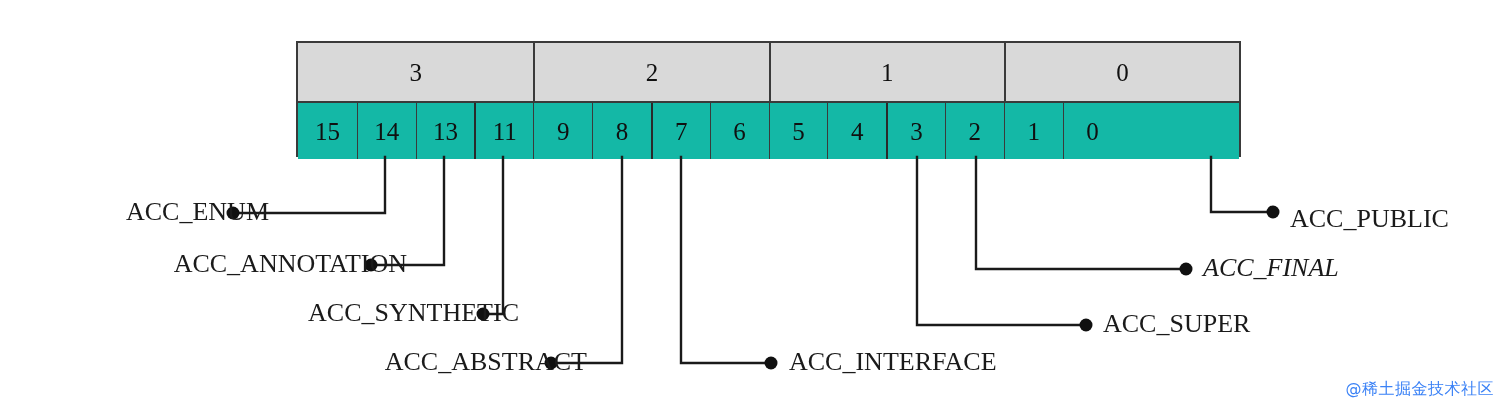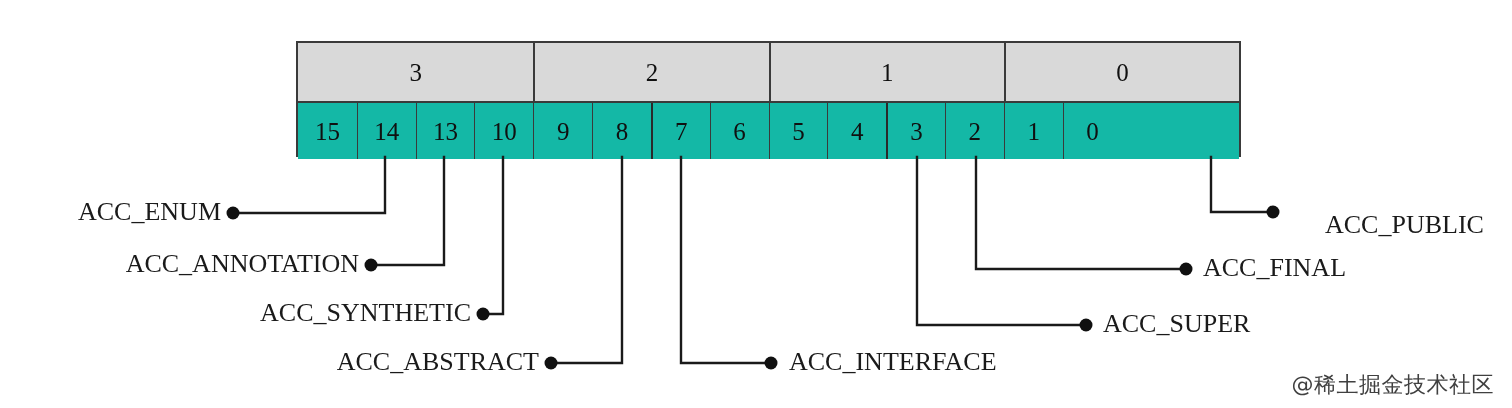--- a/index.html
+++ b/index.html
@@ -68,30 +68,30 @@
   }
 
   
   .flag-label {
     position: absolute;
     font-size: 26px;
     color: #1a1a1a;
     white-space: nowrap;
     line-height: 1;
   }
-  .flag-label.right-aligned { text-align: right; }
+  .flag-label.right-aligned { text-align: right; margin-left: 48px; }
 
   
   #watermark {
     position: absolute;
     right: 18px;
     bottom: 8px;
     font-family: "DejaVu Sans", "Liberation Sans", sans-serif;
-    font-size: 22px;
-    color: #404040;
+    font-size: 16px;
+    color: #3b82f6;
     white-space: nowrap;
     letter-spacing: 0.5px;
   }
 </style>
 </head>
 <body>
 
 <div id="root">
 
   <div id="bit-table">
@@ -100,21 +100,21 @@
       <div class="group-cell">3</div>
       <div class="group-cell">2</div>
       <div class="group-cell">1</div>
       <div class="group-cell">0</div>
     </div>
 
     <div class="bit-row">
       <div class="bit-cell">15</div>
       <div class="bit-cell">14</div>
       <div class="bit-cell">13</div>
-      <div class="bit-cell">10</div>
+      <div class="bit-cell group-start">11</div>
       <div class="bit-cell">9</div>
       <div class="bit-cell">8</div>
       <div class="bit-cell group-start">7</div>
       <div class="bit-cell">6</div>
       <div class="bit-cell">5</div>
       <div class="bit-cell">4</div>
       <div class="bit-cell group-start">3</div>
       <div class="bit-cell">2</div>
       <div class="bit-cell">1</div>
       <div class="bit-cell">0</div>
@@ -158,19 +158,19 @@
   <div class="flag-label right-aligned" style="left:0px; top:300px; width:471px;">ACC_SYNTHETIC</div>
 
   <div class="flag-label right-aligned" style="left:0px; top:251px; width:359px;">ACC_ANNOTATION</div>
 
   <div class="flag-label right-aligned" style="left:0px; top:349px; width:539px;">ACC_ABSTRACT</div>
 
   <div class="flag-label" style="left:789px; top:349px;">ACC_INTERFACE</div>
 
   <div class="flag-label" style="left:1103px; top:311px;">ACC_SUPER</div>
 
-  <div class="flag-label" style="left:1203px; top:255px;">ACC_FINAL</div>
+  <div class="flag-label" style="left:1203px; top:255px;font-style:italic;">ACC_FINAL</div>
 
-  <div class="flag-label" style="left:1290px; top:212px;margin-left:35px;">ACC_PUBLIC</div>
+  <div class="flag-label" style="left:1290px; top:206px;">ACC_PUBLIC</div>
 
   <div id="watermark">@稀土掘金技术社区</div>
 
 </div>
 
 </body></html>

